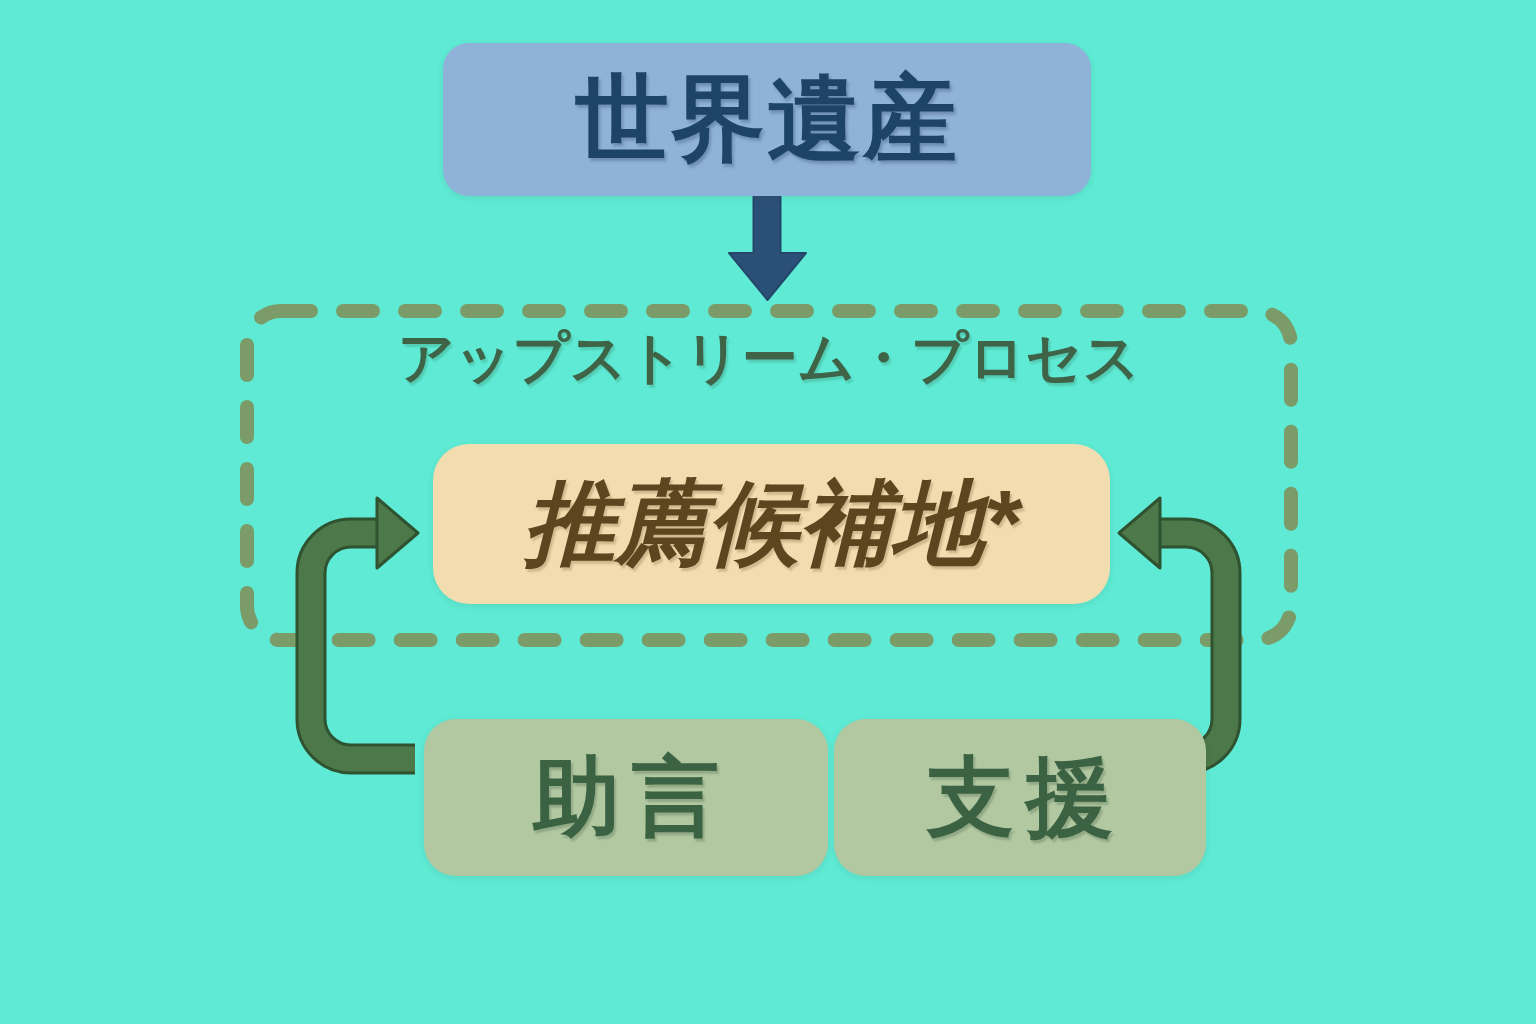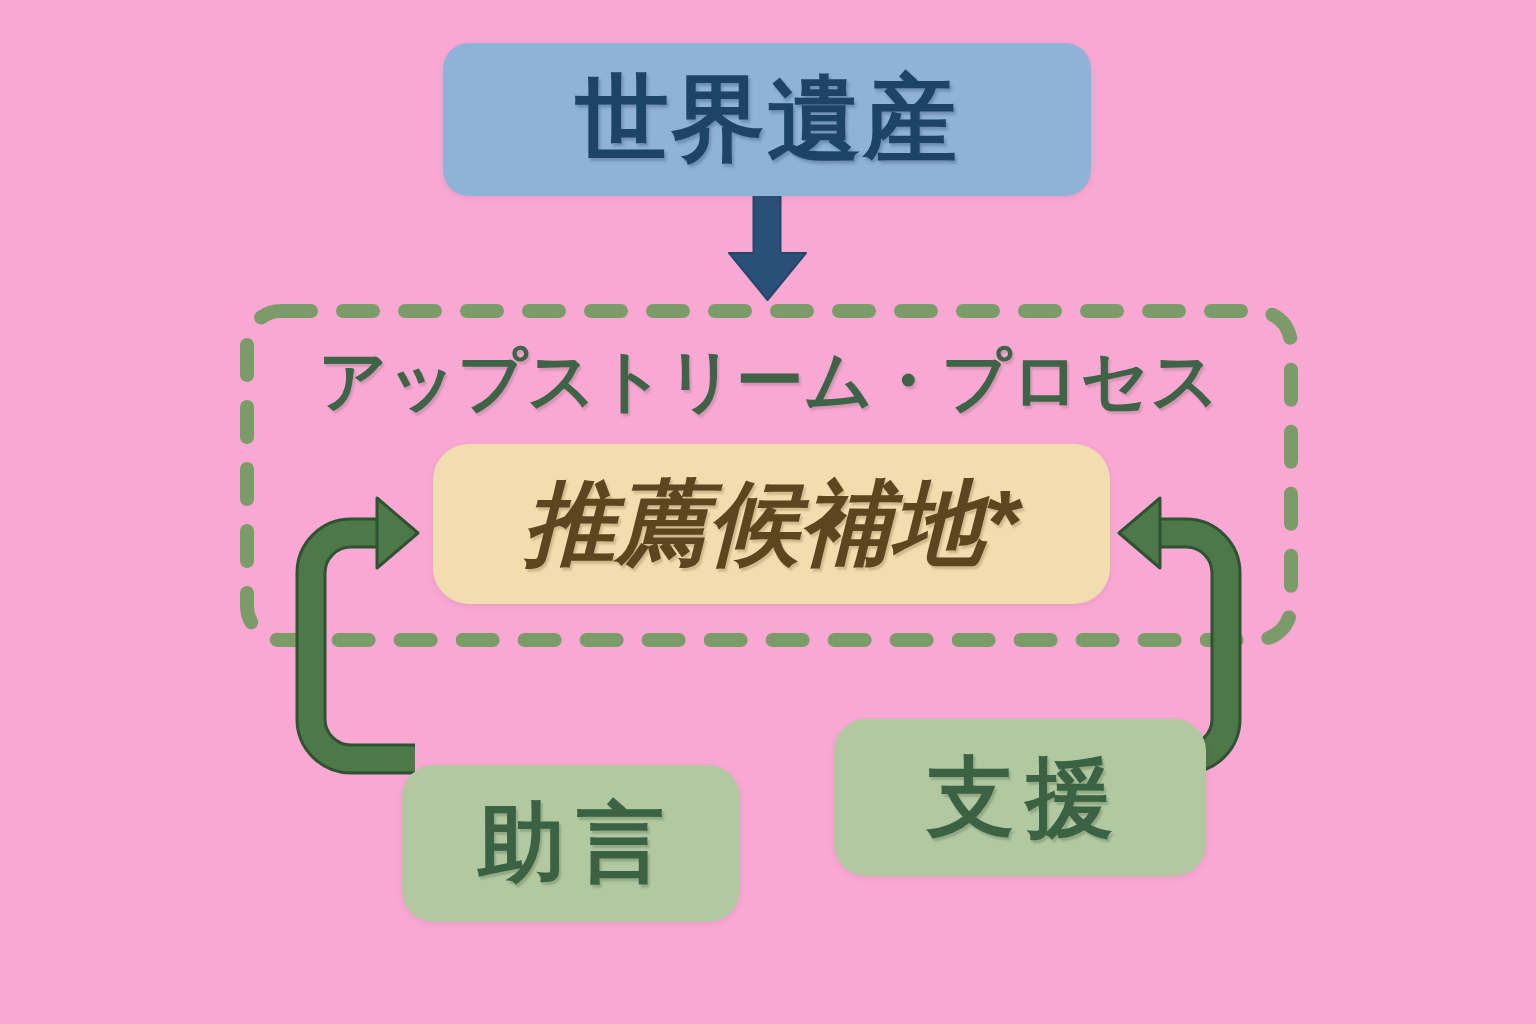--- a/index.html
+++ b/index.html
@@ -4,21 +4,21 @@
 <style>
   html, body { margin: 0; padding: 0; }
   body {
     font-family: "Liberation Sans", "DejaVu Sans", sans-serif;
     background: #e8e5d8;
   }
   .canvas {
     position: relative;
     width: 1536px;
     height: 1024px;
-    background: #f9a8d4;
+    background: #5eead4;
     overflow: hidden;
   }
   .layer {
     position: absolute;
     inset: 0;
     width: 1536px;
     height: 1024px;
   }
   .node {
     position: absolute;
@@ -35,44 +35,44 @@
     border-radius: 26px;
   }
   .node-blue span {
     font-size: 94px; font-weight: 800; color: #1d4467;
     letter-spacing: 2px;
     text-shadow: 2px 3px 3px rgba(10,30,60,0.25);
   }
 
   .upstream-label {
     position: absolute;
-    left: 247px; top: 336px; width: 1044px;
+    left: 247px; top: 321px; width: 1044px;
     text-align: center;
-    font-size: 68px; font-weight: 800; color: #3e6347;
+    font-size: 56px; font-weight: 800; color: #3e6347;
     letter-spacing: 0px;
     text-shadow: 2px 3px 2px rgba(40,70,40,0.18);
   }
 
   .node-tan {
     left: 433px; top: 444px; width: 677px; height: 160px;
     background: #f2ddb1;
     border-radius: 36px;
   }
   .node-tan span {
     font-size: 92px; font-weight: 800; color: #5b461f;
     text-shadow: 2px 3px 2px rgba(80,60,20,0.22);
     font-style: italic;
   }
 
   .node-green {
     top: 719px; height: 157px;
     background: #b1c8a1;
     border-radius: 32px;
   }
-  .node-advice  { left: 402px; width: 338px; margin-top: 46px; }
+  .node-advice  { left: 424px; width: 404px; }
   .node-support { left: 834px; width: 372px; }
   .node-green span {
     font-size: 87px; font-weight: 800; color: #3b6242;
     letter-spacing: 12px; text-indent: 12px;
     text-shadow: 2px 3px 2px rgba(30,60,30,0.22);
   }
 </style>
 </head>
 <body>
 

